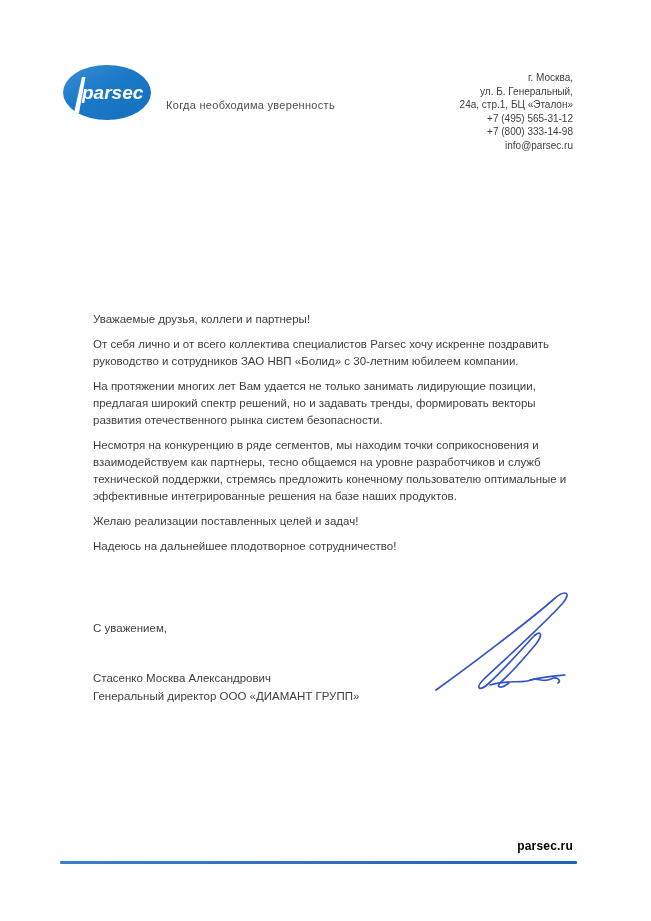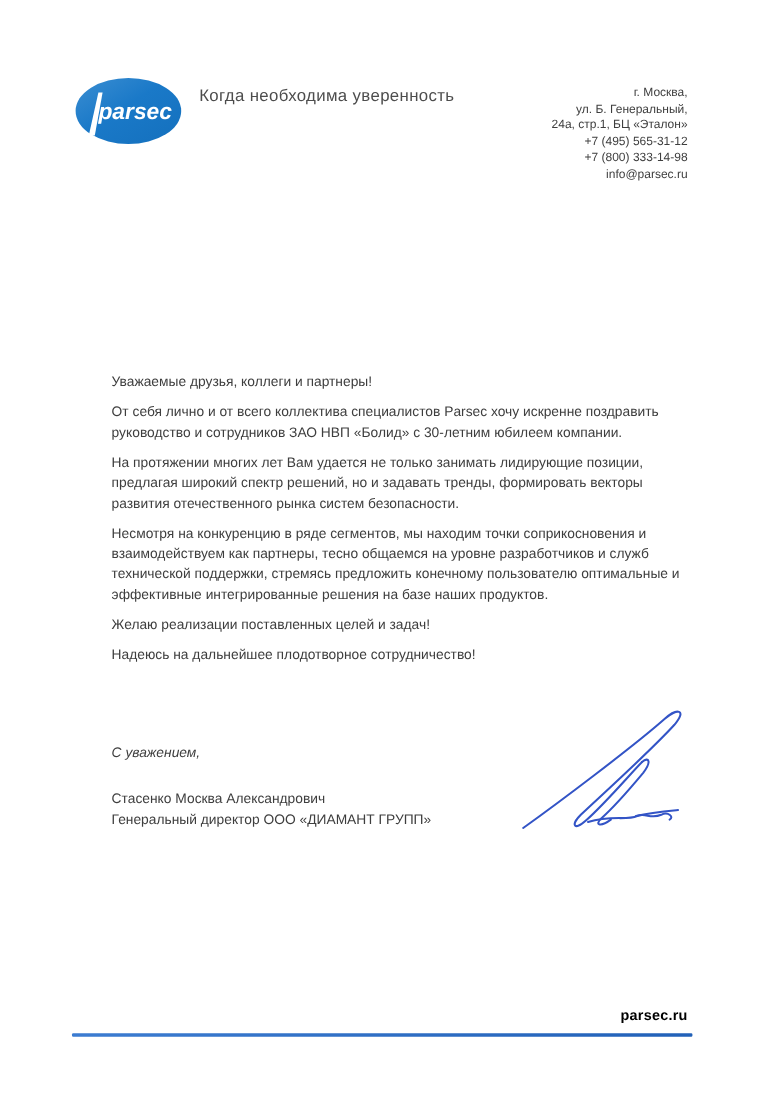--- a/index.html
+++ b/index.html
@@ -20,22 +20,22 @@
   .logo-wrap {
     position: absolute;
     left: 62px;
     top: 64px;
     width: 90px;
     height: 57px;
   }
   .tagline {
     position: absolute;
     left: 166px;
-    top: 71px;
-    font-size: 14px;
+    top: 99px;
+    font-size: 11px;
     letter-spacing: 0.3px;
     color: #4d4d4d;
   }
   .address-block {
     position: absolute;
     right: 78px;
     top: 71px;
     text-align: right;
     font-size: 10px;
     line-height: 13.5px;
@@ -56,21 +56,21 @@
 
   
   .signoff {
     position: absolute;
     left: 93px;
     top: 619px;
     font-size: 11.5px;
     line-height: 18px;
     color: #3e3e3e;
   }
-  .signoff .closing { margin-bottom: 20px; font-style: italic; }
+  .signoff .closing { margin-bottom: 32px; }
 
   .signature-wrap {
     position: absolute;
     left: 430px;
     top: 586px;
     width: 172px;
     height: 114px;
   }
 
   

